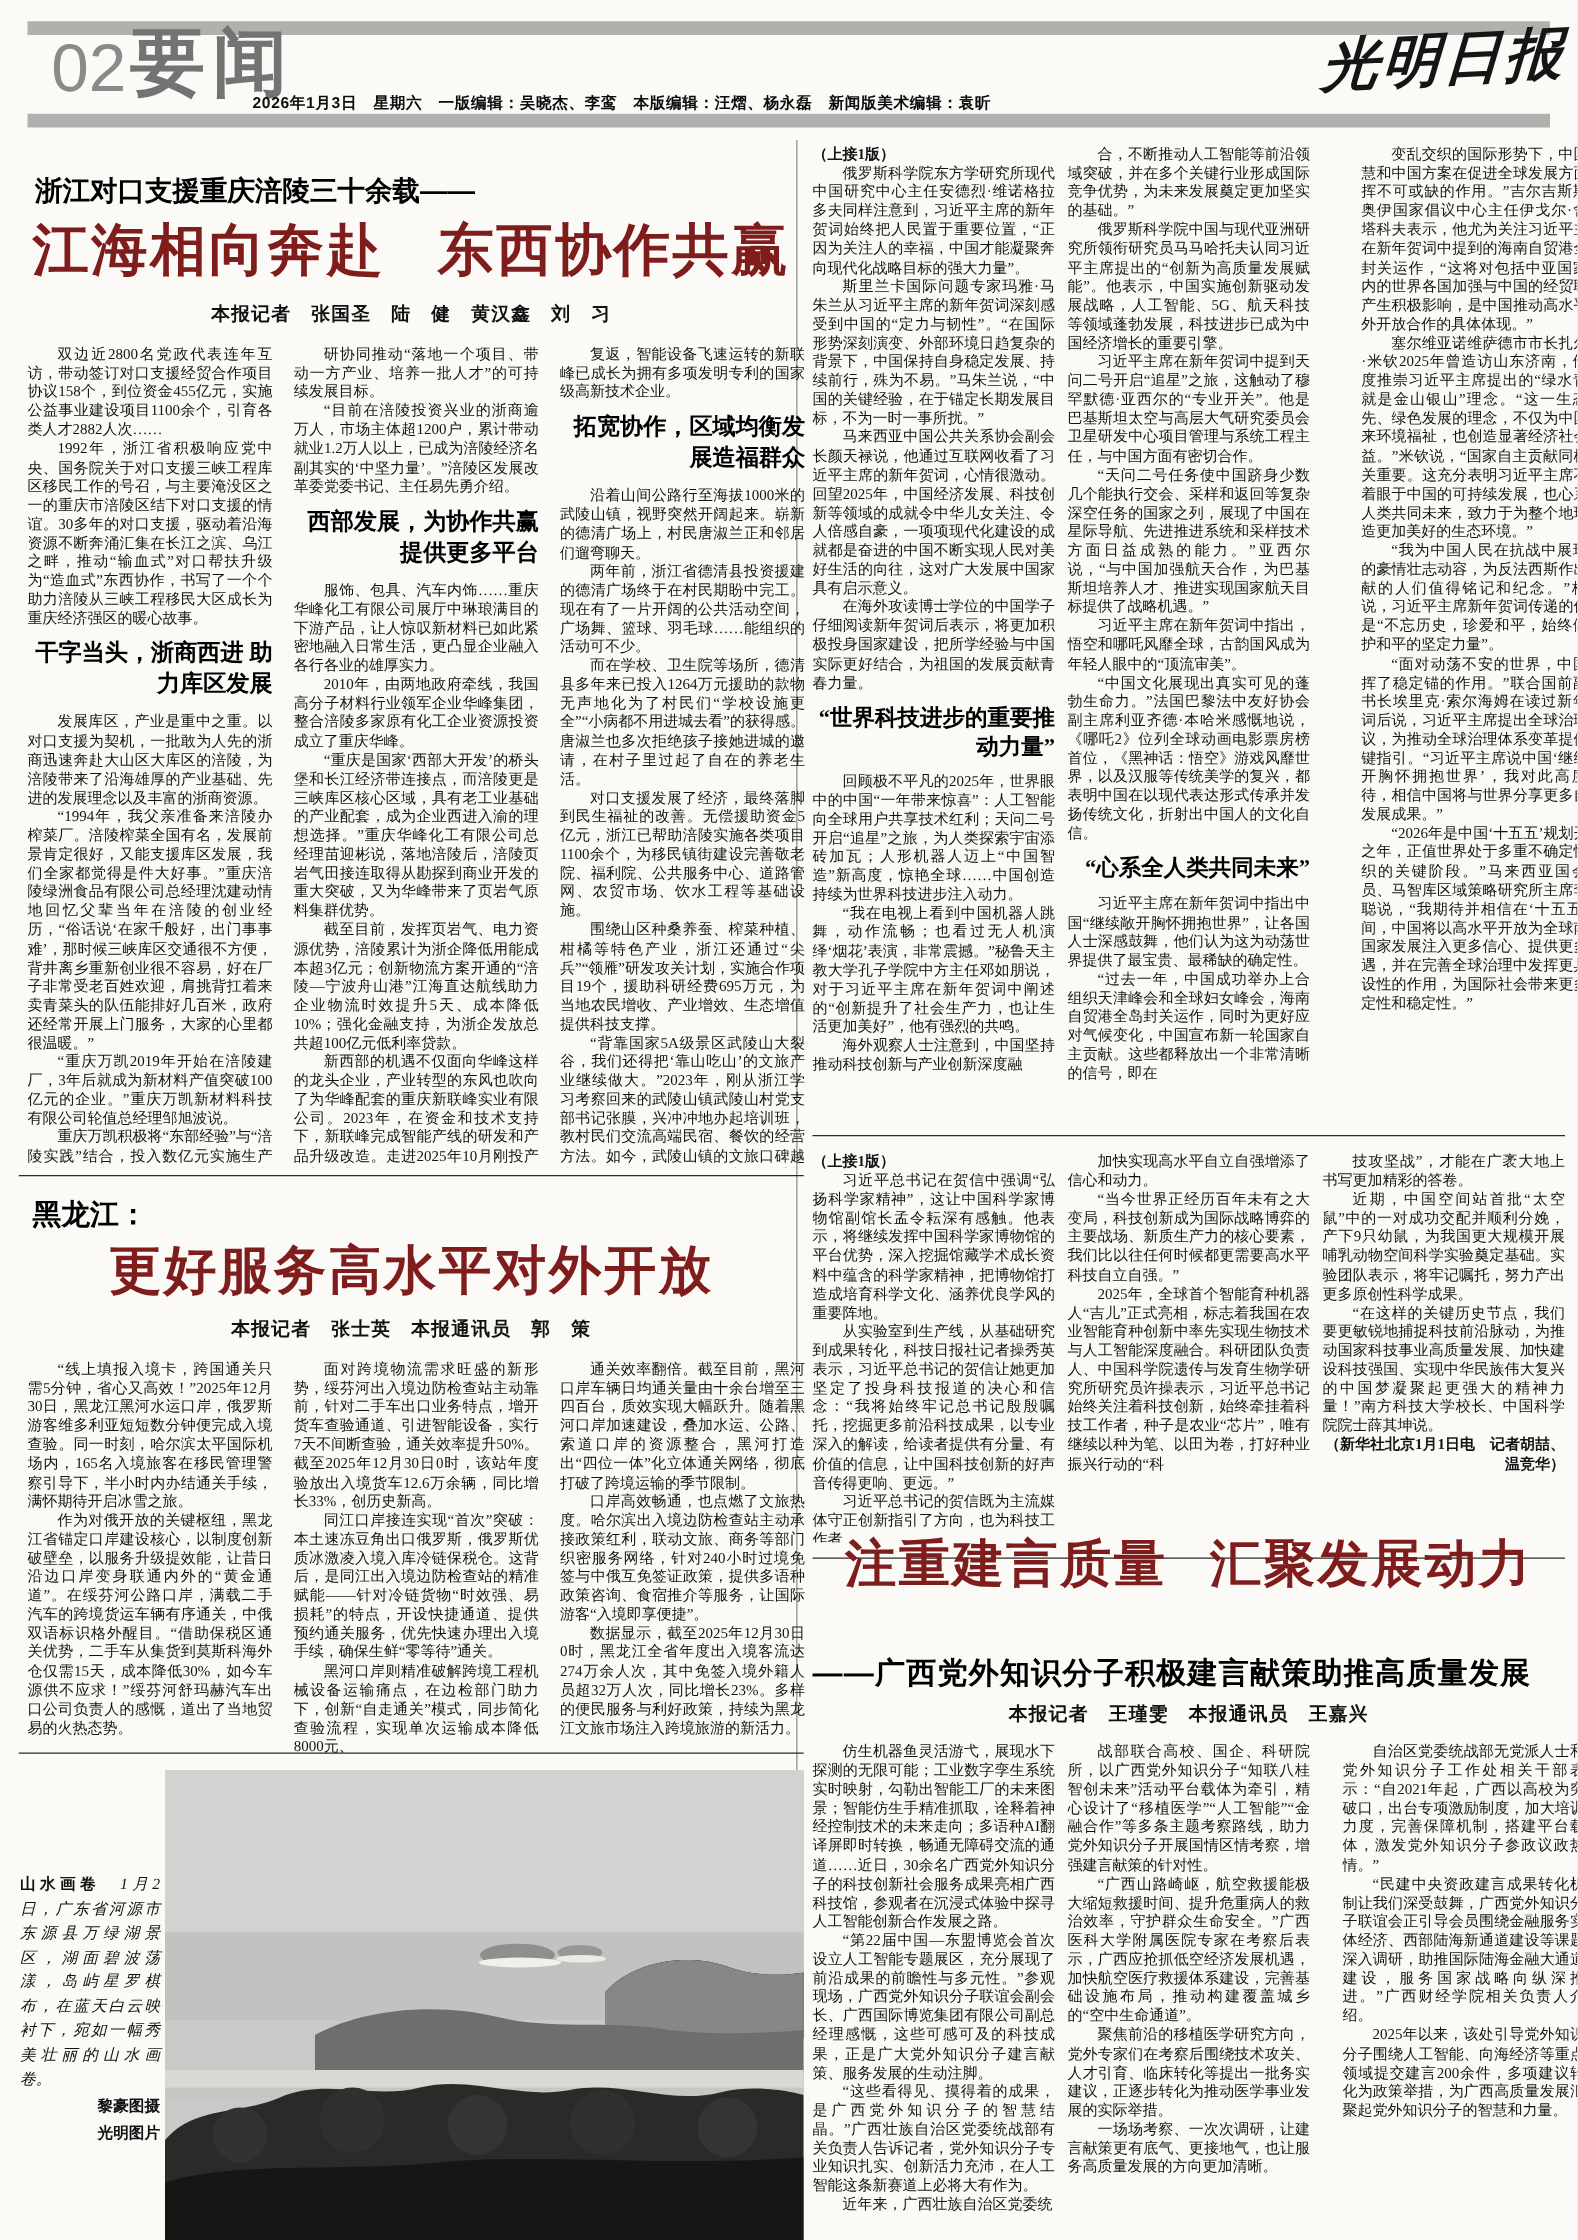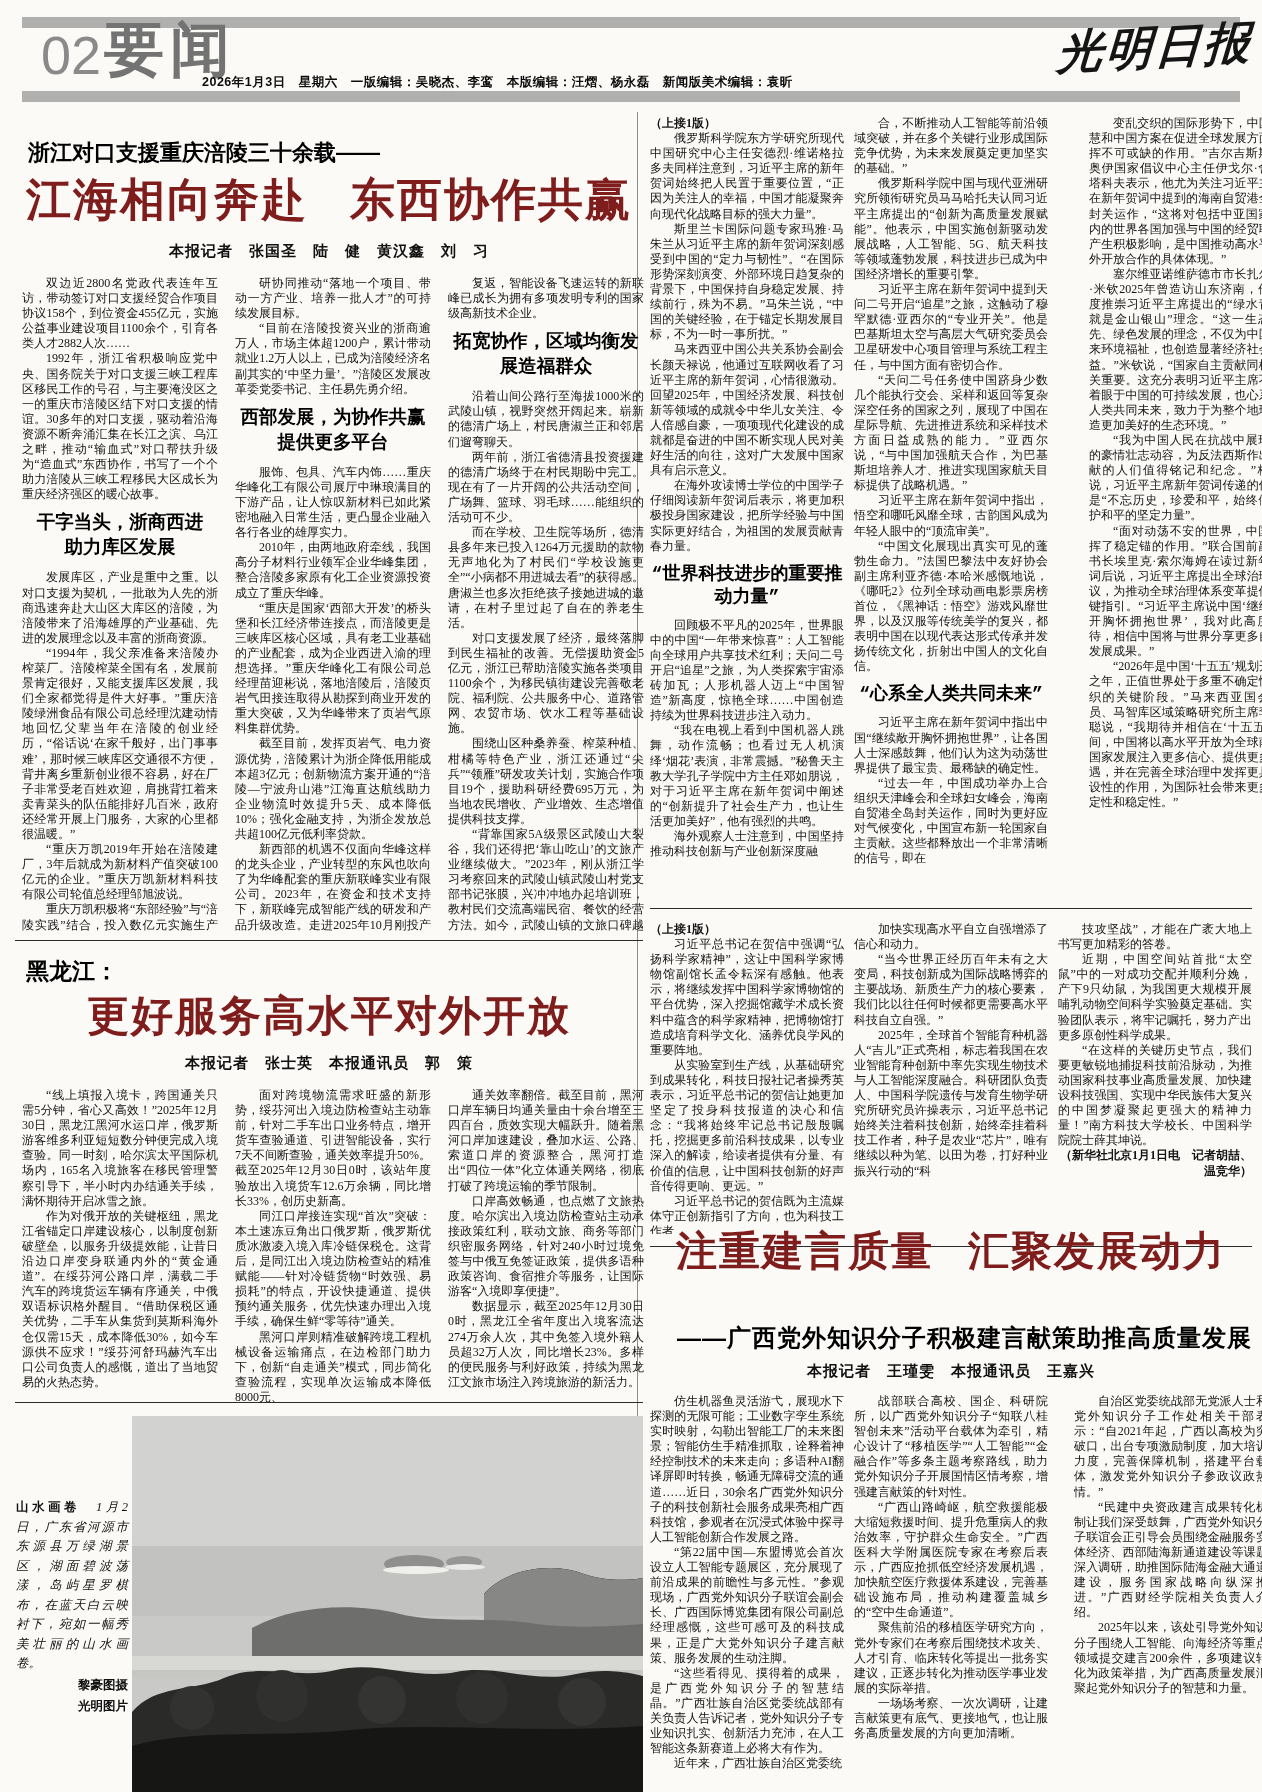--- a/index.html
+++ b/index.html
@@ -20,26 +20,26 @@
   .bigheadline{position:absolute;display:flex;justify-content:center;gap:42px;
            font-weight:900;font-size:45px;letter-spacing:2px;color:#7f1d1d;
            font-family:"Liberation Serif","DejaVu Serif",serif;}
   .byline{position:absolute;text-align:center;font-size:15px;font-weight:600;color:#111;
            letter-spacing:1px;}
   .ncol{position:absolute;width:196px;font-size:12px;line-height:15.1px;text-align:justify;
         overflow:hidden;color:#131313;}
   .ncol p{margin:0;text-indent:2em;}
   .ncol p.noindent{text-indent:0;font-weight:600;}
   .ncol p.credit{text-indent:0;text-align:right;font-weight:700;}
-  .subhead{font-family:Liberation Mono, monospace;font-weight:700;font-size:18.5px;
-           line-height:25px;text-align:center;margin:9px 0;text-indent:0;color:#000;}
+  .subhead{font-family:Liberation Serif, serif;font-weight:700;font-size:18.5px;
+           line-height:25px;text-align:right;margin:9px 0;text-indent:0;color:#000;}
   .subhead.small{font-size:18px;line-height:23px;}
   .hrule{position:absolute;height:1px;background:#2b2b2b;}
   .vrule{position:absolute;width:1px;background:#8d8d8b;}
-  .subtitle{position:absolute;text-align:right;font-family:"Liberation Sans",sans-serif;
+  .subtitle{position:absolute;text-align:left;font-family:"Liberation Sans",sans-serif;
            font-weight:700;font-size:24px;color:#000;letter-spacing:1px;}
   .caption{position:absolute;left:16px;top:1498px;width:112px;font-size:12.5px;line-height:19.5px;
            text-align:justify;color:#111;font-style:italic;}
   .caption p{margin:0;}
   .cap-title{font-style:normal;font-family:"Liberation Sans",sans-serif;font-weight:700;}
   .cap-credit{text-align:right;font-weight:700;font-style:normal;margin-top:2px !important;}
   .photo{position:absolute;left:132px;top:1416px;width:511px;height:376px;overflow:hidden;
          background:#c4c4c2;}
 </style>
 </head>

